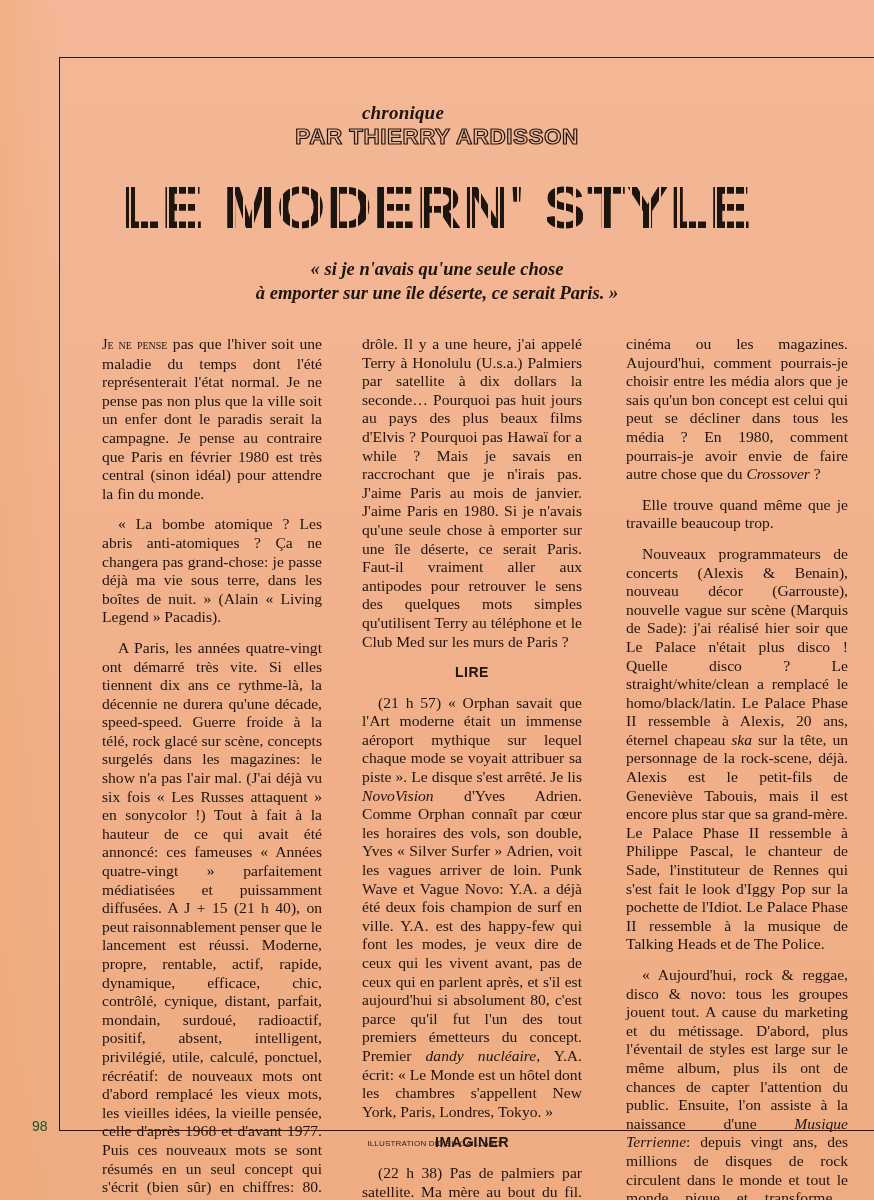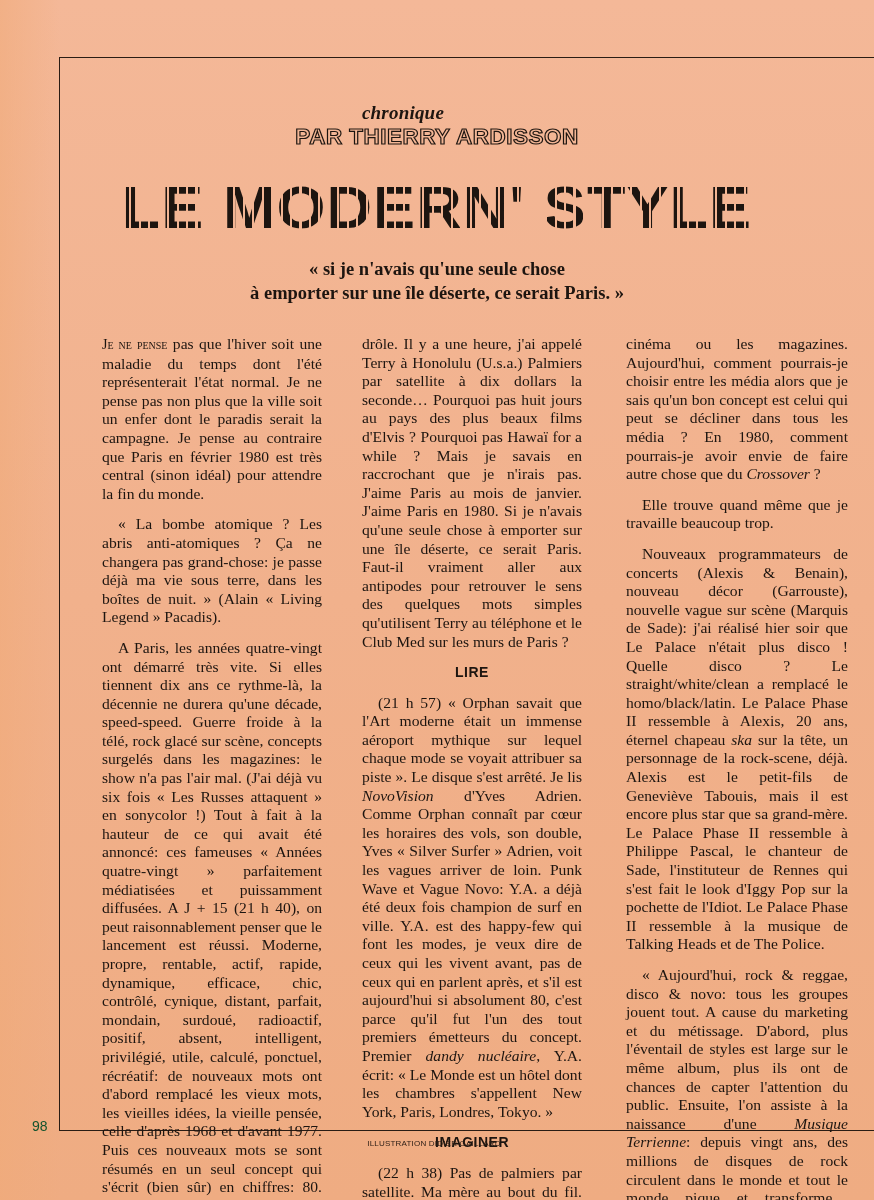--- a/index.html
+++ b/index.html
@@ -34,21 +34,21 @@
     font-size: 60px; font-weight: bold; letter-spacing: 1px;
     text-transform: uppercase; line-height: 1; color: #1d1510;
     transform: scaleX(1.05);
   }
   .title .inner {
     background: repeating-linear-gradient(90deg, #1d1510 0px, #1d1510 7px, rgba(0,0,0,0) 7px, rgba(0,0,0,0) 9px);
     -webkit-background-clip: text; background-clip: text; color: transparent;
   }
   .subtitle {
     position: absolute; left: 0; width: 874px; top: 257px; text-align: center;
-    font-weight: bold; font-size: 18.5px; line-height: 24px;
+    font-style: italic; font-weight: bold; font-size: 18.5px; line-height: 24px;
   }
   .col {
     position: absolute; top: 323px; width: 244px;
     font-size: 15.6px; line-height: 18.6px; text-align: justify;
     hyphens: manual;
   }
   .c1 { left: 90px; }
   .c2 { left: 350px; }
   .c3 { left: 614px; width: 246px; }
   .col p { margin: 12px; text-indent: 16px; }

